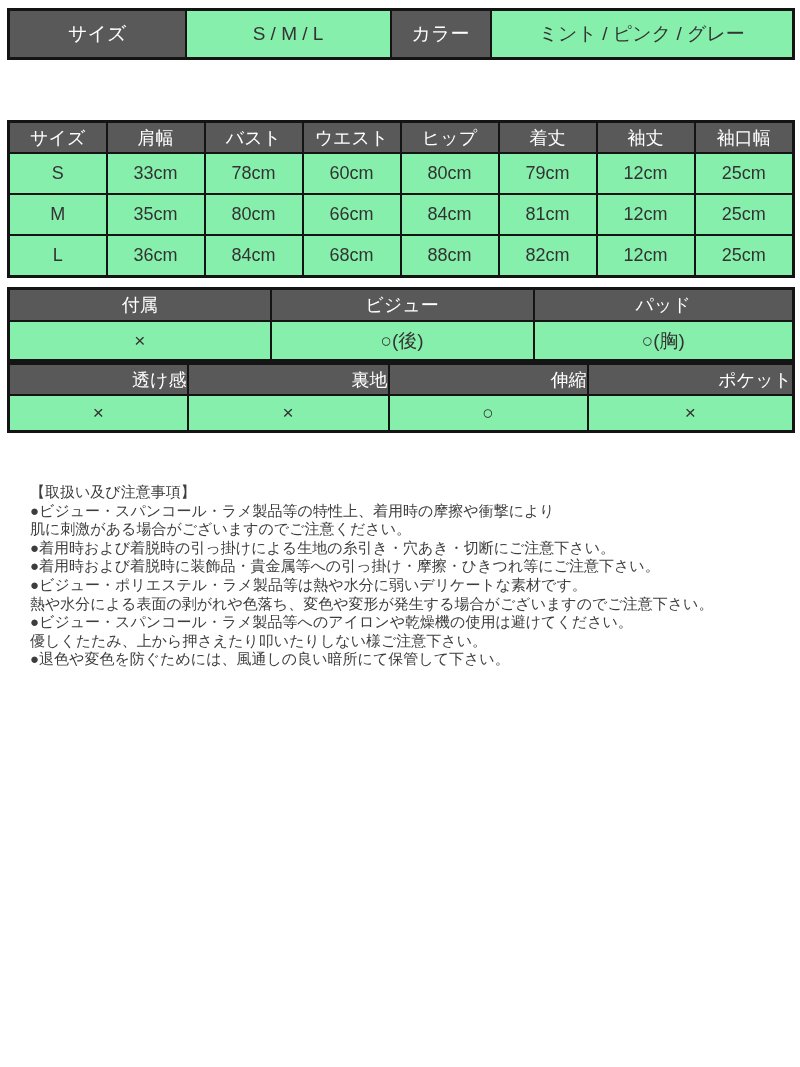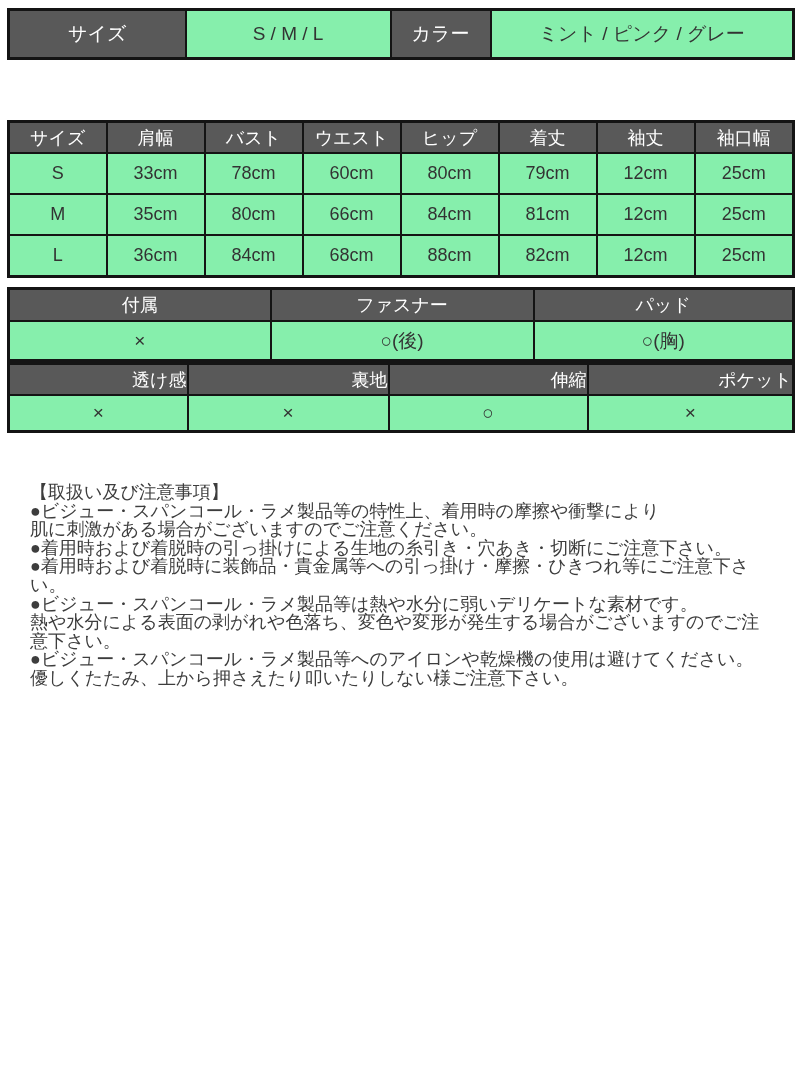--- a/index.html
+++ b/index.html
@@ -53,21 +53,21 @@
   .t-spec1 td { height: 37px; font-size: 19px; }
   .t-spec2 { top: 362px; }
   .t-spec2 th { height: 29px; font-size: 18px; text-align: right; }
   .t-spec2 td { height: 34px; font-size: 19px; }
   
   .notes {
     position: absolute;
     left: 30px;
     top: 483px;
     width: 745px;
-    font-size: 18px;
+    font-size: 15px;
     line-height: 18.6px;
     color: #3d3d3d;
   }
   .notes div { white-space: pre-wrap; }
 </style>
 </head>
 <body>
 
 <div class="page">
 
@@ -145,21 +145,21 @@
 
   <table class="t-spec1">
     <colgroup>
       <col style="width:262px">
         <col style="width:263px">
         <col style="width:260px">
     </colgroup>
     <tbody>
         <tr>
       <th class="hdr">付属</th>
-      <th class="hdr">ファスナー</th>
+      <th class="hdr">ビジュー</th>
       <th class="hdr">パッド</th>
     </tr>
     <tr>
       <td class="val">×</td>
       <td class="val">○(後)</td>
       <td class="val">○(胸)</td>
     </tr>
   </tbody>
     </table>
 
@@ -185,19 +185,20 @@
     </tr>
   </tbody>
     </table>
 
   <div class="notes">
     <div>【取扱い及び注意事項】</div>
     <div>●ビジュー・スパンコール・ラメ製品等の特性上、着用時の摩擦や衝撃により</div>
     <div>肌に刺激がある場合がございますのでご注意ください。</div>
     <div>●着用時および着脱時の引っ掛けによる生地の糸引き・穴あき・切断にご注意下さい。</div>
     <div>●着用時および着脱時に装飾品・貴金属等への引っ掛け・摩擦・ひきつれ等にご注意下さい。</div>
-    <div>●ビジュー・スパンコール・ラメ製品等は熱や水分に弱いデリケートな素材です。</div>
+    <div>●ビジュー・ポリエステル・ラメ製品等は熱や水分に弱いデリケートな素材です。</div>
     <div>熱や水分による表面の剥がれや色落ち、変色や変形が発生する場合がございますのでご注意下さい。</div>
     <div>●ビジュー・スパンコール・ラメ製品等へのアイロンや乾燥機の使用は避けてください。</div>
     <div>優しくたたみ、上から押さえたり叩いたりしない様ご注意下さい。</div>
+    <div>●退色や変色を防ぐためには、風通しの良い暗所にて保管して下さい。</div>
   </div>
 
 </div>
 
 </body></html>

